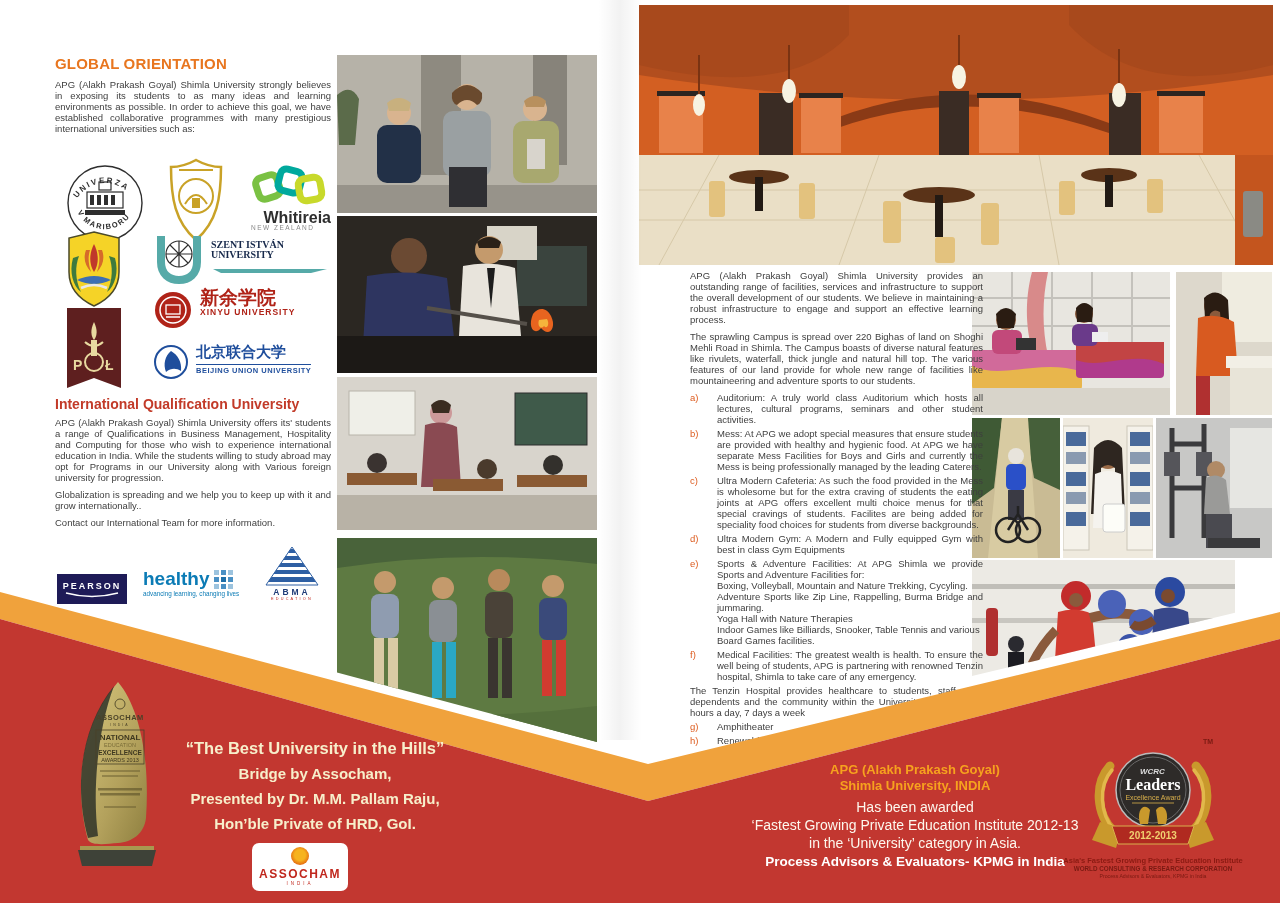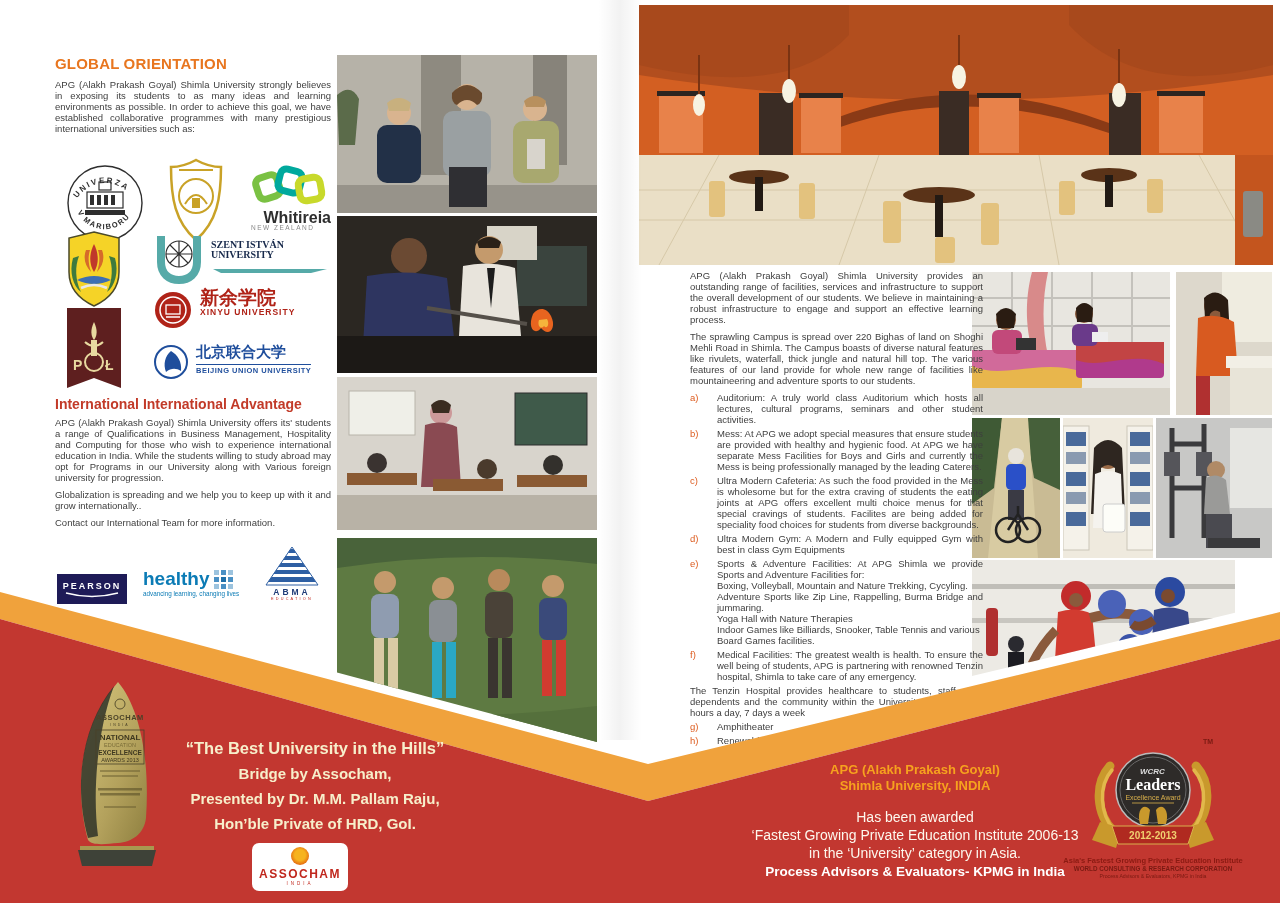--- a/index.html
+++ b/index.html
@@ -173,21 +173,21 @@
         <circle cx="18" cy="18" r="16" fill="#fff" stroke="#1f4e9c" stroke-width="2"></circle>
         <path d="M18,7 C12,12 10,20 13,28 C18,24 23,24 28,27 C29,18 25,11 18,7 Z" fill="#1f4e9c"></path>
       </svg>
       <div>
         <div class="cap-bluecn">北京联合大学</div>
         <div class="cap-blue" style="display:inline-block;">BEIJING UNION UNIVERSITY</div>
       </div>
     </div>
   </div>
 
-  <h2 class="abs h-red flow" style="left:55px;top:396px;">International International Advantage</h2>
+  <h2 class="abs h-red flow" style="left:55px;top:396px;">International Qualification University</h2>
   <div class="abs flow" style="left:55px;top:417px;width:276px;">
     <p class="body-text">APG (Alakh Prakash Goyal) Shimla University offers its' students a range of Qualifications in Business Management, Hospitality and Computing for those who wish to experience international education in India. While the students willing to study abroad may opt for Programs in our University along with Various foreign university for progression.</p>
     <p class="body-text">Globalization is spreading and we help you to keep up with it and grow internationally..</p>
     <p class="body-text">Contact our International Team for more information.</p>
   </div>
 
   <div class="abs pearson flow" style="left:57px;top:574px;">
     <span>PEARSON</span>
     <svg width="60" height="7" viewBox="0 0 60 7" style="display:block;margin:1px auto 0;">
       <path d="M4,1 Q30,8 56,1" fill="none" stroke="#fff" stroke-width="1.3"></path>
@@ -584,22 +584,22 @@
 
   <div class="abs bandc assocham-box" style="left:252px;top:843px;">
     <div class="assocham-sun"></div>
     <div class="assocham-name">ASSOCHAM</div>
     <div class="assocham-sub">INDIA</div>
   </div>
 
   <div class="abs bandc br-award" style="left:745px;top:762px;">
     <div class="br-org">APG (Alakh Prakash Goyal)</div>
     <div class="br-org">Shimla University, INDIA</div>
-    <div class="br-line" style="margin-top:14px;">Has been awarded</div>
-    <div class="br-line">‘Fastest Growing Private Education Institute 2006-13</div>
+    <div class="br-line" style="margin-top:4px;">Has been awarded</div>
+    <div class="br-line">‘Fastest Growing Private Education Institute 2012-13</div>
     <div class="br-line">in the ‘University’ category in Asia.</div>
     <div class="br-kpmg">Process Advisors &amp; Evaluators- KPMG in India</div>
   </div>
 
   <div class="abs bandc" style="left:1088px;top:742px;">
     <svg width="130" height="108" viewBox="0 0 130 108">
       <path d="M26,90 C8,72 6,42 22,24" fill="none" stroke="#c9992c" stroke-width="9" stroke-linecap="round"></path>
       <path d="M26,88 C12,72 10,44 24,28" fill="none" stroke="#e2b84b" stroke-width="3.5" stroke-linecap="round"></path>
       <path d="M104,90 C122,72 124,42 108,24" fill="none" stroke="#c9992c" stroke-width="9" stroke-linecap="round"></path>
       <path d="M104,88 C118,72 120,44 106,28" fill="none" stroke="#e2b84b" stroke-width="3.5" stroke-linecap="round"></path>

